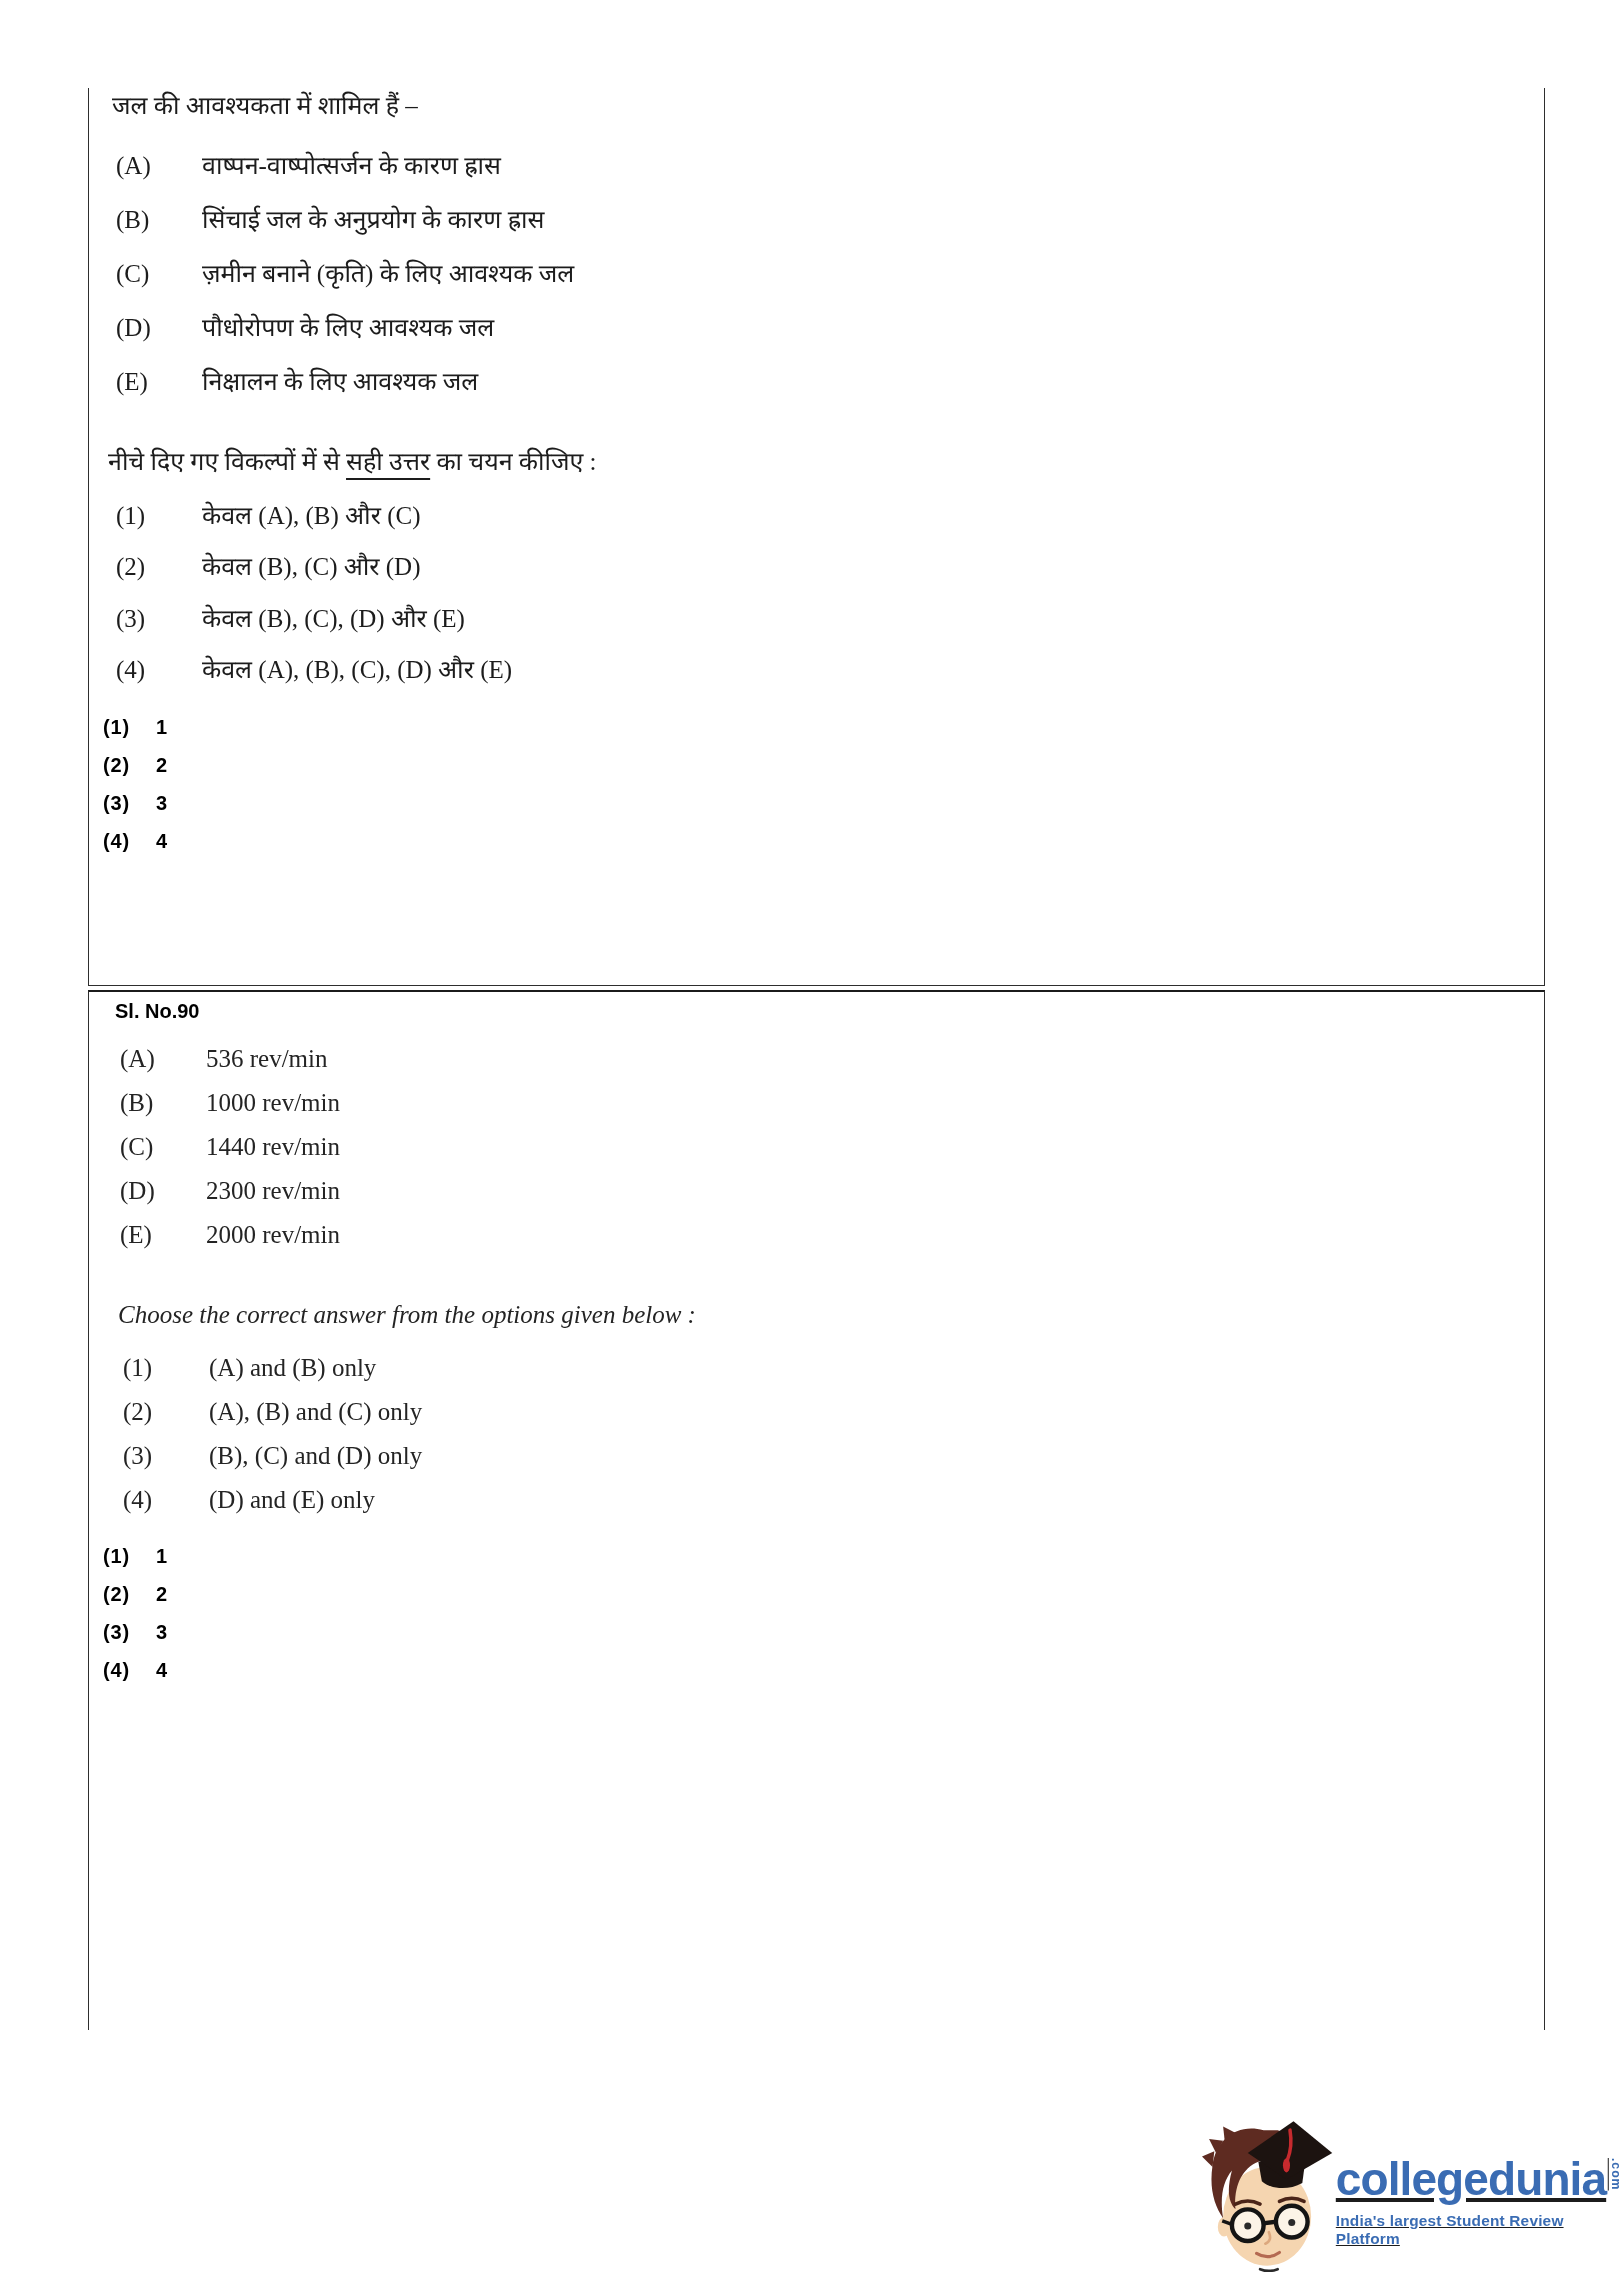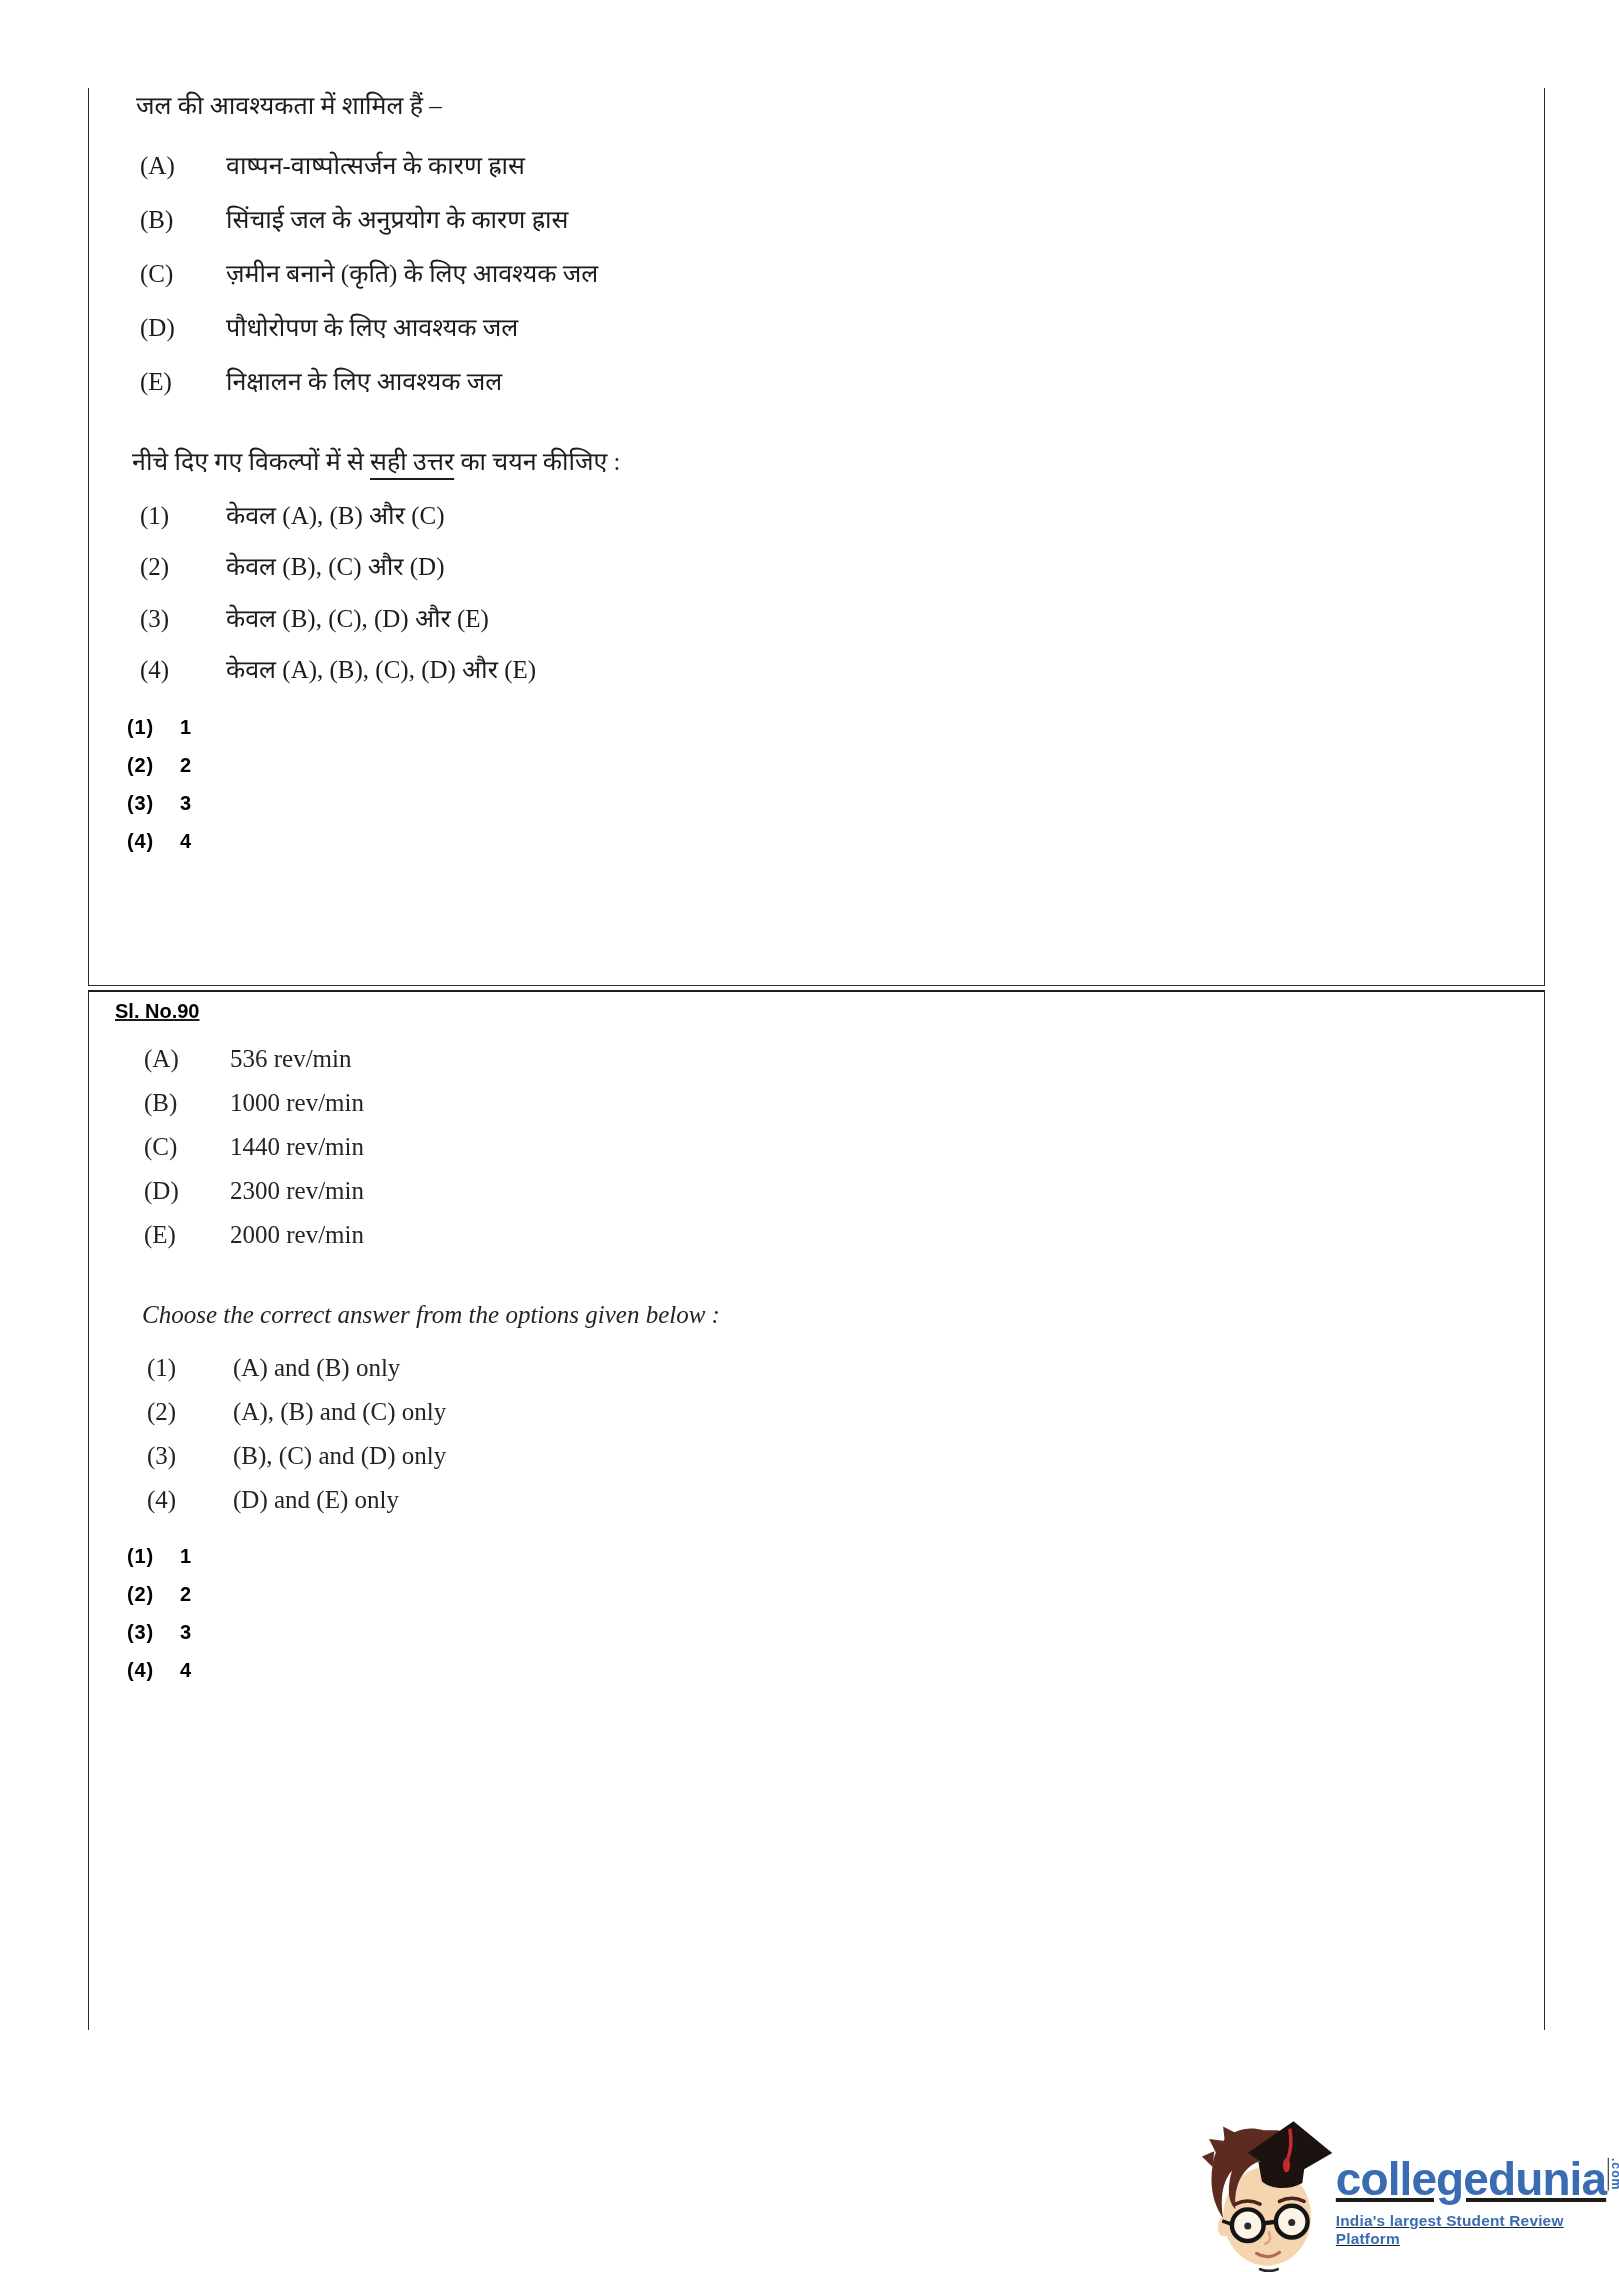--- a/index.html
+++ b/index.html
@@ -3,21 +3,21 @@
 <meta charset="utf-8">
 <style>
   * { margin:0; padding:0; box-sizing:border-box; }
   html,body { background:#ffffff; }
   .page {
     position:relative; width:1620px; height:2273px; background:#ffffff;
     overflow:hidden; color:#1c1c1c;
     font-family:"Liberation Serif","DejaVu Serif",serif;
   }
   .content-col { position:absolute; left:88px; top:76px; width:1457px; }
-  .qbox { border-left:1.8px solid #2e2e2e; border-right:1.8px solid #2e2e2e;padding-left:24px; }
+  .qbox { border-left:1.8px solid #2e2e2e; border-right:1.8px solid #2e2e2e; }
   .qbox-1 { height:898px; border-bottom:1.8px solid #2e2e2e; }
   .qbox-2 { margin-top:3.5px; height:1040px; border-top:2.6px solid #1b1b1b; }
 
   .q-text { font-size:25px; line-height:35px; margin-left:23px; margin-top:12.4px; }
   .q-text-en { font-size:25px; line-height:34px; margin-left:29px; margin-top:16px; color:#242424; }
 
   .opt-list { margin-left:27px; }
   .opt-list-1 { margin-top:26.5px; }
   .opt-row { display:flex; font-size:25px; line-height:32px; margin-bottom:22px; }
   .opt-label { width:86px; flex:0 0 86px; }
@@ -34,21 +34,21 @@
   .choices-2 { margin-left:34px; margin-top:21px; }
   .choices-2 .opt-row { font-size:25px; line-height:30px; margin-bottom:14px; color:#242424; }
 
   .answer-keys { margin-left:14px; margin-top:28px; font-family:"Liberation Sans","DejaVu Sans",sans-serif; }
   .ak-row { display:flex; font-weight:bold; font-size:20px; line-height:26.5px; margin-bottom:11.5px; color:#000; }
   .ak-label { width:53px; flex:0 0 53px; letter-spacing:0.9px; }
 
   .option-ids { margin-left:7px; margin-top:30px; font-family:"Liberation Sans","DejaVu Sans",sans-serif; }
   .oid { font-weight:bold; font-size:19.4px; line-height:23px; color:#000; letter-spacing:0.3px; }
 
-  .meta { margin-left:2px; margin-top:7px; font-family:"Liberation Sans","DejaVu Sans",sans-serif;text-decoration:underline; }
+  .meta { margin-left:26px; margin-top:7px; font-family:"Liberation Sans","DejaVu Sans",sans-serif; }
   .meta div { font-weight:bold; font-size:20px; line-height:25.6px; color:#000; }
 
   .logo { position:absolute; left:1202px; top:2114px; width:417px; height:159px; display:flex; align-items:flex-start;text-decoration:underline; }
   .mascot { width:132px; height:159px; flex:0 0 132px; }
   .logo-text { margin-left:1.8px; padding-top:42px; }
   .brand-row { display:flex; align-items:flex-start; }
   .brand { font-family:"Liberation Sans","DejaVu Sans",sans-serif; font-weight:bold;
            font-size:46px; line-height:1; color:#3a6cb3; letter-spacing:-0.9px; }
   .tld { writing-mode:vertical-rl; font-family:"Liberation Sans",sans-serif; font-weight:bold;
          font-size:12.4px; color:#3a6cb3; margin-left:2.6px; margin-top:1.8px; letter-spacing:0.9px; }

